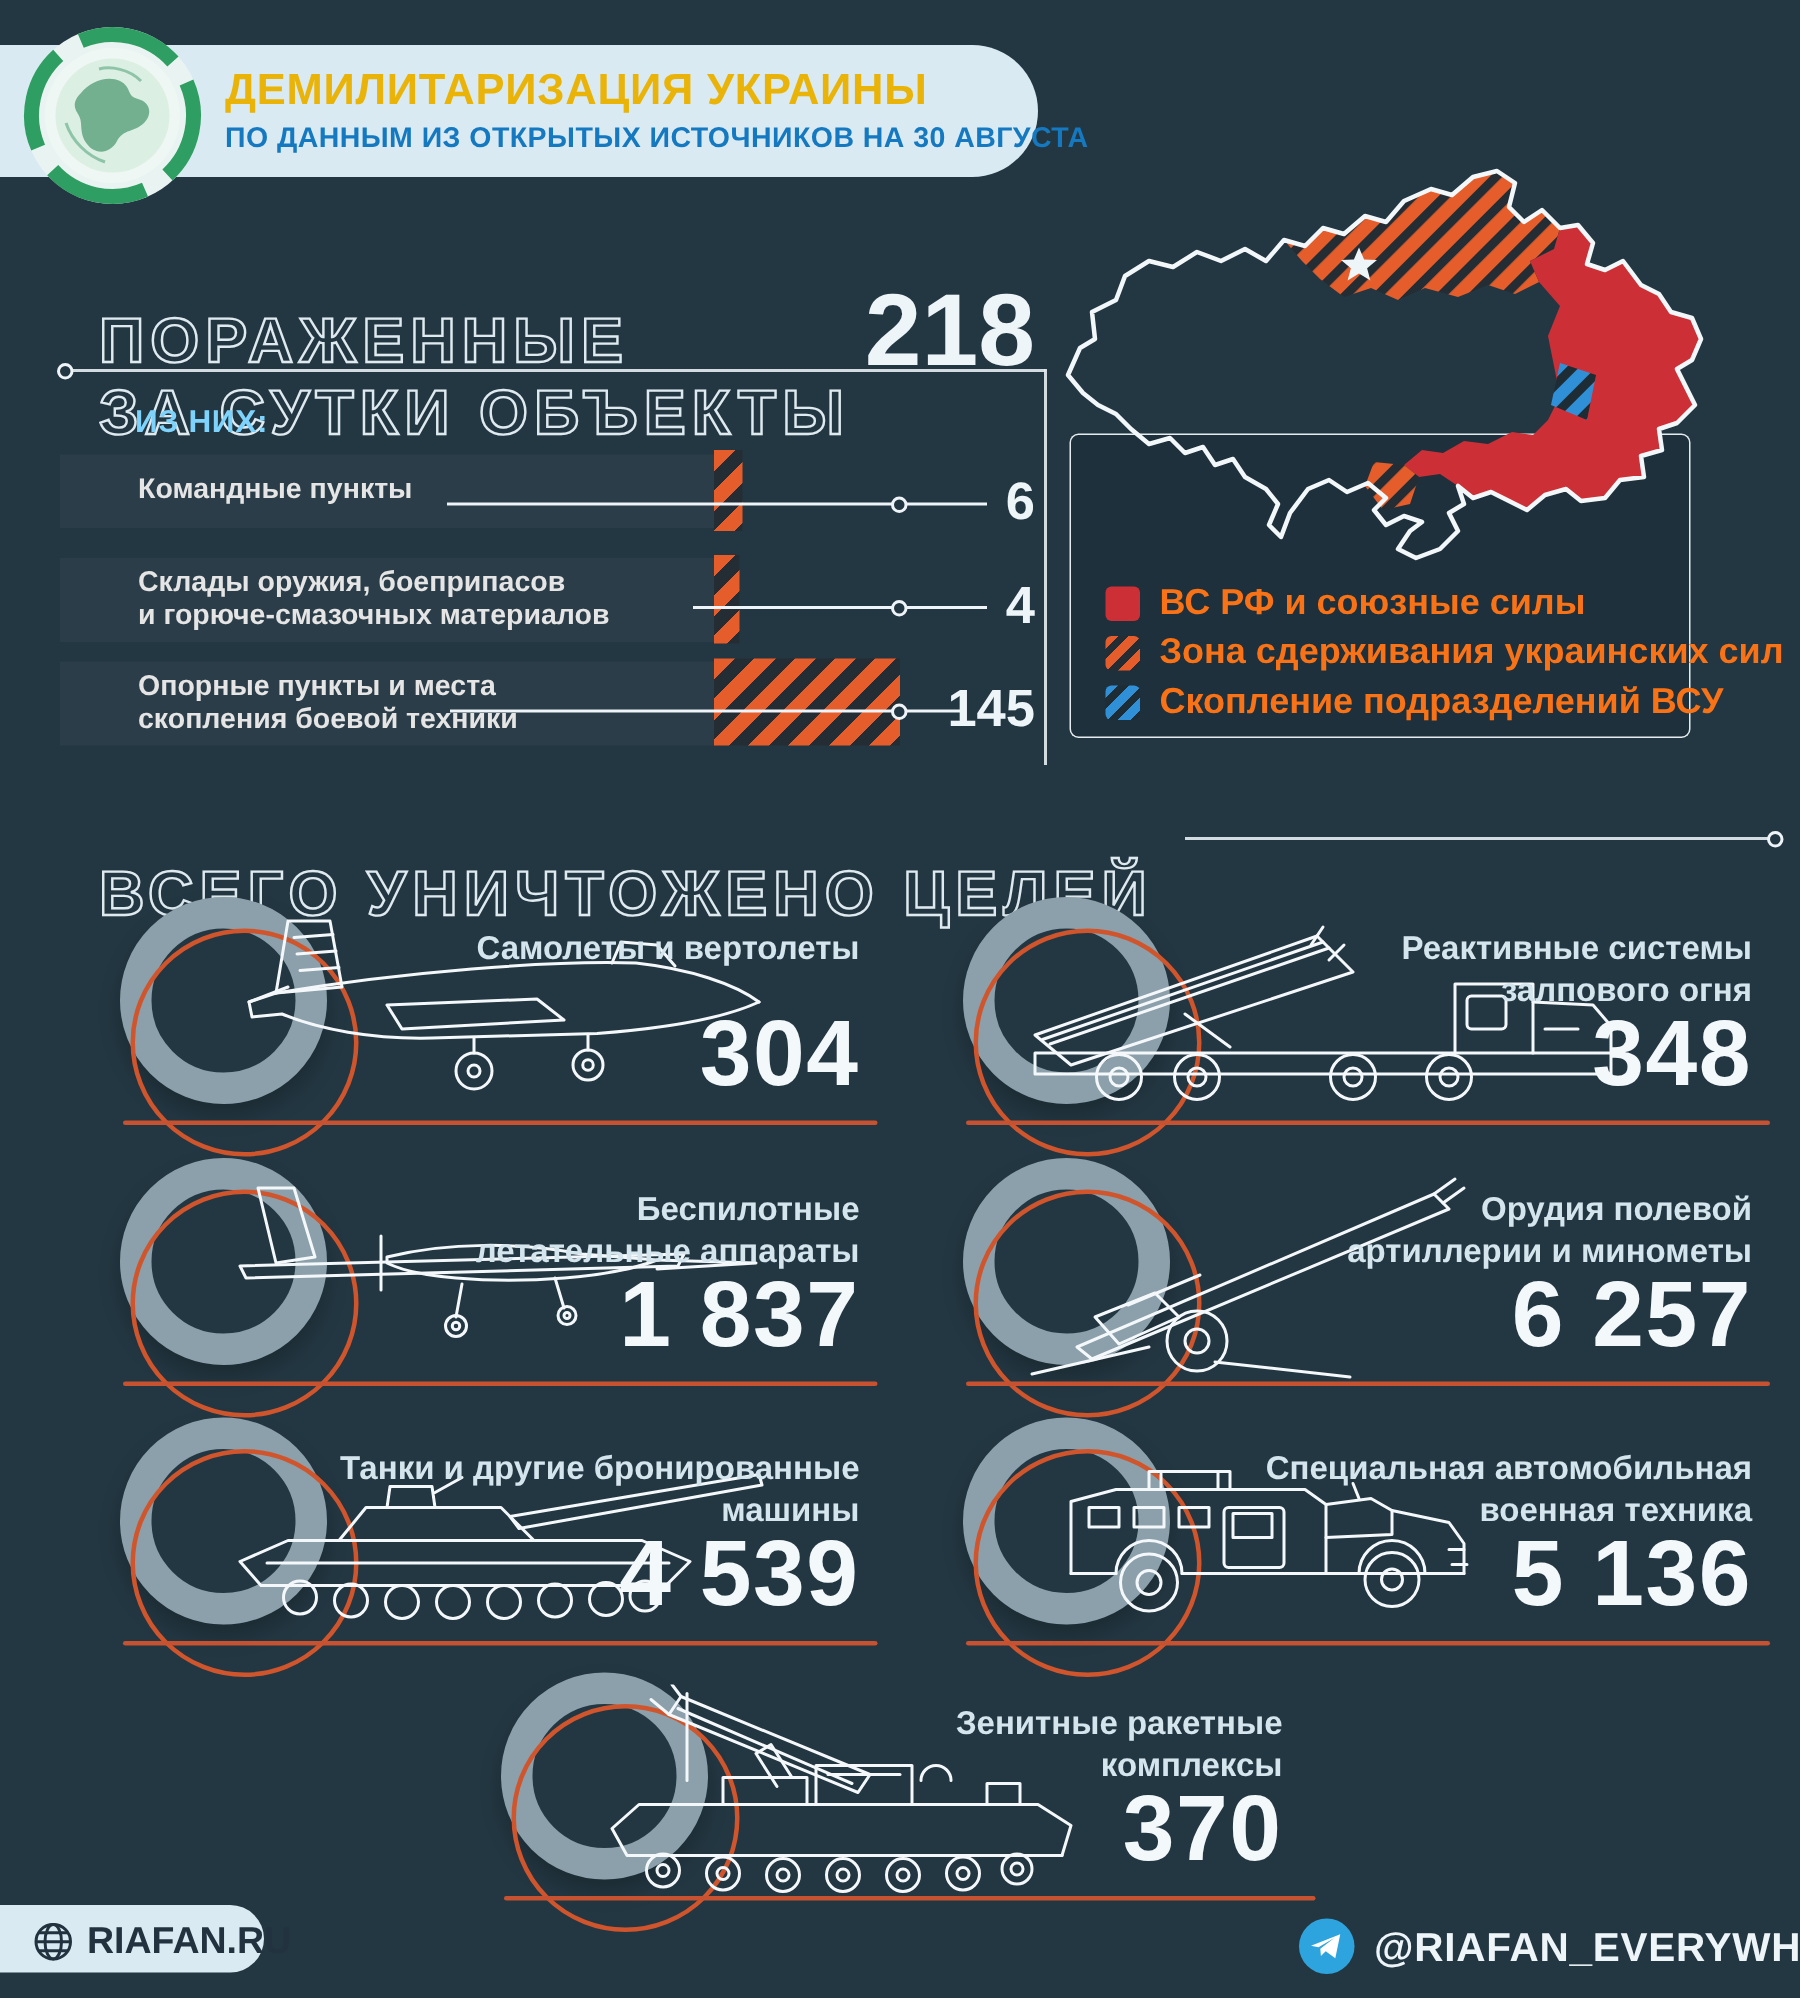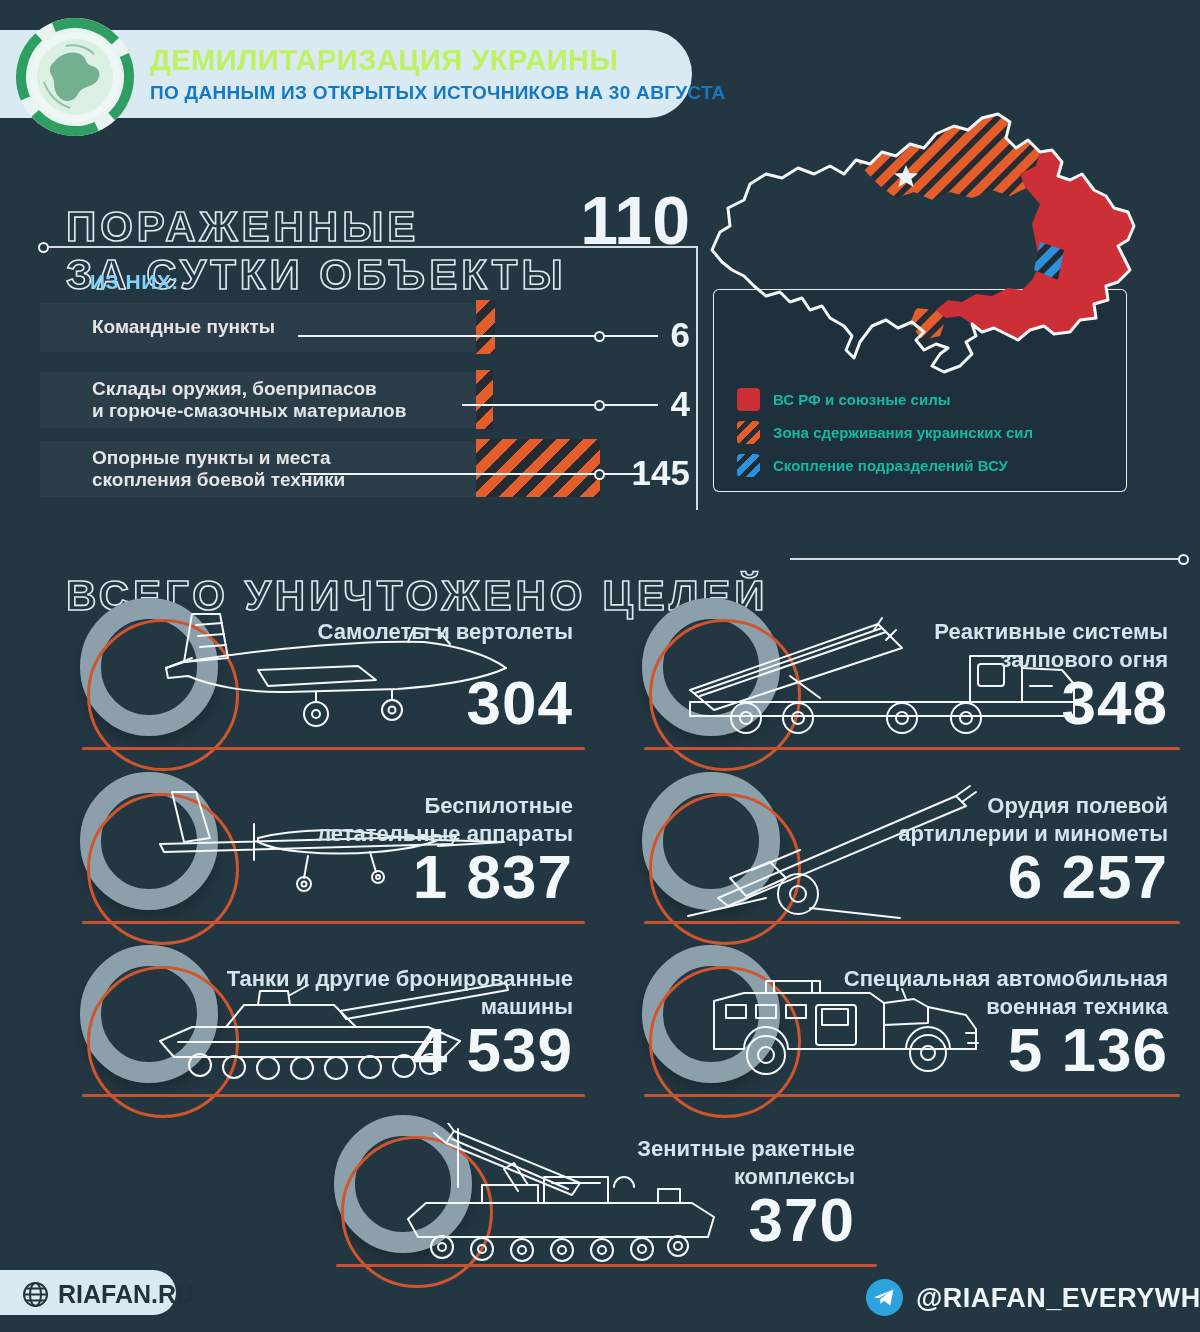--- a/index.html
+++ b/index.html
@@ -2,21 +2,21 @@
 <html><head>
 <meta charset="utf-8">
 <style>
   html,body{margin:0;padding:0;background:#16222b;}
   .stage{position:relative;width:1200px;height:1332px;background:#233742;overflow:hidden;
          font-family:"Liberation Sans",sans-serif;}
 
   
   .hpill{position:absolute;left:0;top:30px;width:692px;height:88px;background:#d9eaf2;
          border-radius:0 44px 44px 0;}
-  .htitle{position:absolute;left:150px;top:44px;font-size:29px;font-weight:800;color:#bef264;letter-spacing:.5px;}
+  .htitle{position:absolute;left:150px;top:44px;font-size:29px;font-weight:800;color:#eab308;letter-spacing:.5px;}
   .hsub{position:absolute;left:150px;top:82px;font-size:19px;font-weight:700;color:#1579c2;letter-spacing:.3px;}
   .hlogo{position:absolute;left:14px;top:16px;}
 
   
   .outline{color:transparent;-webkit-text-stroke:1.6px #dfeaf0;font-weight:700;
            font-size:42px;letter-spacing:4px;line-height:1.0;position:absolute;white-space:nowrap;margin-top:48px;}
   .bignum{position:absolute;font-weight:800;color:#eef5f8;font-size:68px;line-height:1;text-align:right;}
 
   .hline{position:absolute;height:2px;background:#e5edf2;opacity:.9;}
   .vline{position:absolute;width:2px;background:#e5edf2;opacity:.9;}
@@ -37,21 +37,21 @@
 
   
   .panel{position:absolute;left:713px;top:289px;width:414px;height:203px;background:#1e303b;
          border:1.5px solid rgba(240,246,249,.95);border-radius:6px;box-sizing:border-box;z-index:1;}
   .mapsvg{position:absolute;left:710px;top:104px;z-index:2;}
   .lgrow{position:absolute;left:737px;display:flex;align-items:center;z-index:3;}
   .sw{width:23px;height:23px;border-radius:4px;margin-right:13px;flex:0 0 auto;}
   .sw-red{background:#cd2f36;}
   .sw-or{background:repeating-linear-gradient(135deg,#e55d2b 0 6px,#232d33 6px 11px);}
   .sw-bl{background:repeating-linear-gradient(135deg,#2f90d8 0 6px,#1d2c35 6px 11px);}
-  .lgtxt{font-size:15px;font-weight:600;color:#14b8a6;text-align:right;}
+  .lgtxt{font-size:24px;font-weight:600;color:#f97316;text-align:right;}
 
   
   .blk{position:absolute;height:152px;}
   .ring{position:absolute;left:2px;top:0;width:138px;height:138px;box-sizing:border-box;
         border:21px solid #8ba0aa;border-radius:50%;box-shadow:0 8px 14px rgba(0,0,0,.22);}
   .ring::after{content:'';position:absolute;left:-14px;top:0px;width:152px;height:152px;
         border:3px solid #d0552c;border-radius:50%;box-sizing:border-box;}
   .veh{position:absolute;left:30px;top:8px;z-index:2;}
   .blabel{position:absolute;top:20px;right:12px;text-align:right;font-size:22px;font-weight:700;
           color:#d5e5ee;line-height:1.25;z-index:3;}
@@ -84,21 +84,21 @@
       <circle cx="61" cy="61" r="38" fill="#dcefe3"></circle>
       <path d="M40,46 C46,38 58,34 66,38 C74,42 70,48 78,50 C86,52 88,60 82,66 C76,72 68,70 64,78
                C60,86 50,88 44,80 C38,72 42,66 38,60 C34,54 36,50 40,46 Z" fill="#66a986" opacity=".9"></path>
       <path d="M52,30 C60,28 72,30 80,38" fill="none" stroke="#8ec4a8" stroke-width="2"></path>
       <path d="M30,66 C34,78 44,88 56,92" fill="none" stroke="#8ec4a8" stroke-width="2"></path>
     </svg>
   </div>
 
   <div class="outline" style="left:66px;top:158px;">ПОРАЖЕННЫЕ</div>
   <div class="outline" style="left:66px;top:206px;">ЗА СУТКИ ОБЪЕКТЫ</div>
-  <div class="bignum" style="left:480px;top:186px;width:210px;">110</div>
+  <div class="bignum" style="left:480px;top:186px;width:210px;">218</div>
 
   <div class="dot" style="left:38px;top:242px;"></div>
   <div class="hline" style="left:47px;top:246px;width:650px;"></div>
   <div class="vline" style="left:696px;top:246px;height:264px;"></div>
 
   <div class="iznih">ИЗ НИХ:</div>
 
   <div class="band" style="top:303px;height:49px;">
     <div class="rlabel">Командные пункты</div>
   </div>

